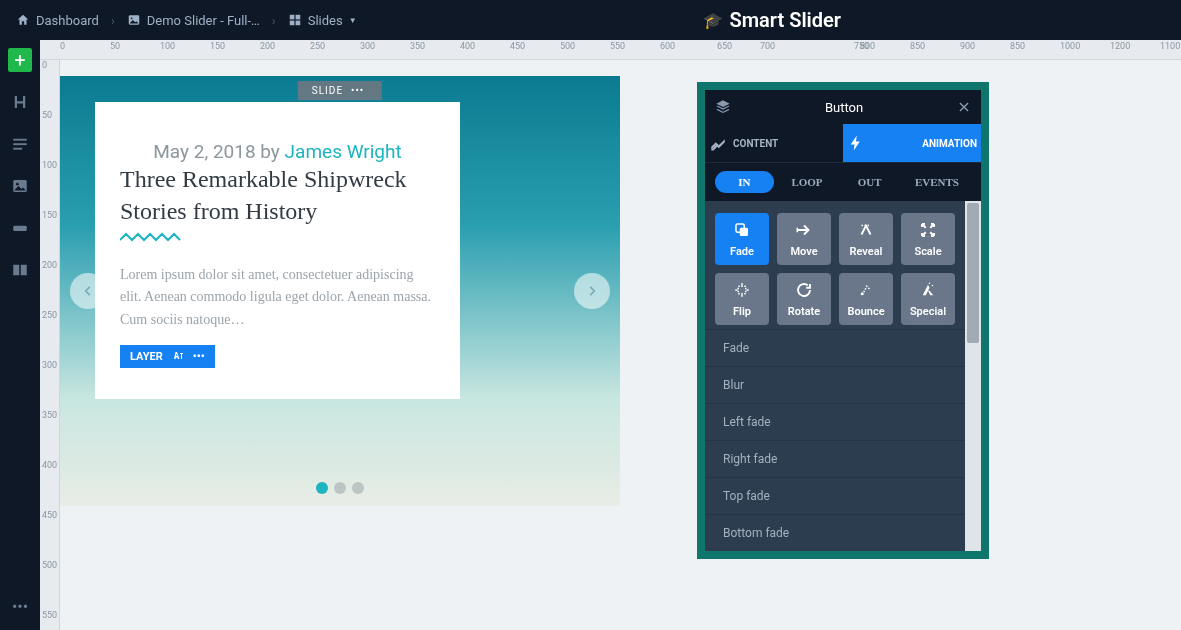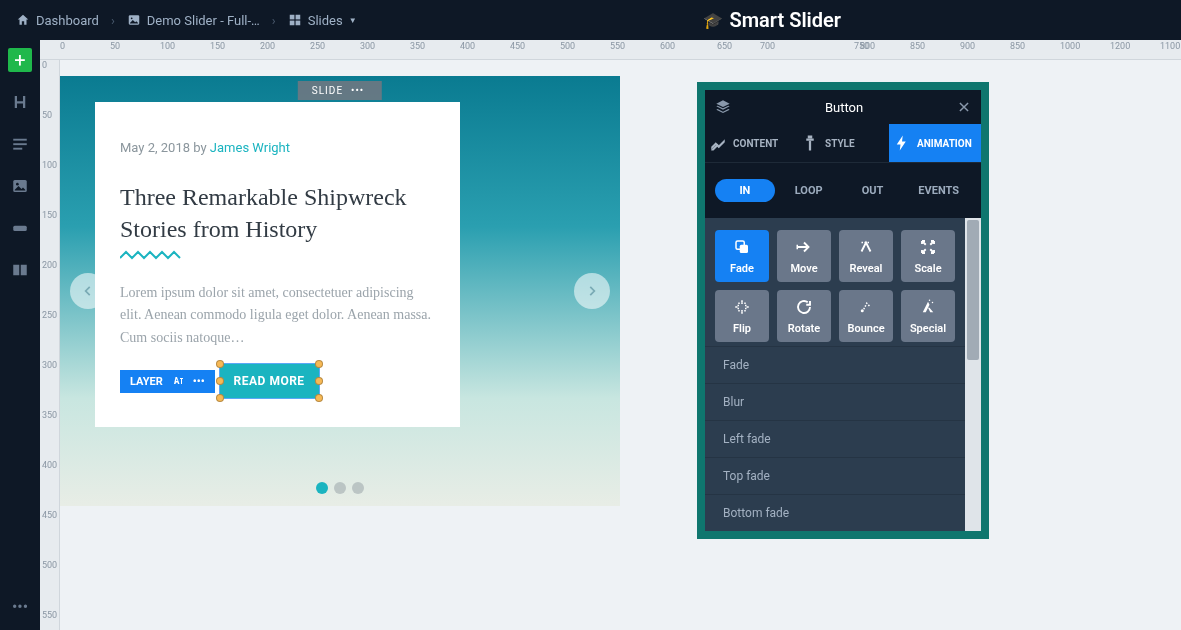--- a/index.html
+++ b/index.html
@@ -102,21 +102,21 @@
 .dot{ width:12px; height:12px; border-radius:50%; background:#9aa5aa; opacity:0.55; }
 .dot.active{ background:#1bb4c0; opacity:1; }
 
 .content-card {
   position: absolute;
   left: 35px; top: 26px;
   width: 365px;
   background: #fff;
   padding: 38px 25px 28px;
 }
-.meta { font-size: 13px; color: #8b969d; margin-bottom: 26px; }
+.meta { font-size: 19px; color: #8b969d; margin-bottom: 0; text-align: center; }
 .meta a { color: #1bb4c0; text-decoration: none; }
 .card-title { font-family: Georgia, serif; font-size: 24px; font-weight: 400; color: #323b44; line-height: 1.35; margin-bottom: 4px; }
 .zigzag { height: 12px; margin-bottom: 20px; }
 .card-body { font-family: Georgia, serif; font-size: 14px; color: #9ba4ab; line-height: 1.6; margin-bottom: 14px; }
 .layer-tag { display:inline-flex; align-items:center; gap:8px; background:#1581f3; color:#fff; font-size:11px; font-weight:700; padding:5px 10px; margin-bottom:3px; }
 .read-btn { display:inline-block; background:#1bb4c0; color:#fff; font-size:12px; font-weight:700; padding:10px 14px; letter-spacing:0.5px; position:relative; }
 .sel-handle { position:absolute; width:8px; height:8px; border-radius:50%; background:#f7b955; border:1px solid rgba(0,0,0,0.25); }
 
 
 .panel {
@@ -134,22 +134,22 @@
 .panel-head {
   background: #0e1826;
   display: flex; align-items: center;
   height: 34px;
   padding: 0 10px;
   font-size: 13px;
 }
 .panel-head .title { flex:1; text-align:center; color:#fff; }
 .panel-tabs { display:flex; background:#0e1826; }
 .panel-tab { flex:1; display:flex; flex-direction:row; align-items:center; gap:6px; padding:10px 4px; color:#a7b3c2; font-size:10px; font-weight:700; cursor:pointer; }
-.panel-tab.active { background:#1581f3; color:#fff; }
-.sub-tabs { display:flex; background:#0e1826; padding:16px 10px; gap:4px; border-top:1px solid #1e2a38; }
+.panel-tab.active { background:#1581f3; color:#fff;justify-content:space-between; }
+.sub-tabs { display:flex; background:#0e1826; padding:8px 10px; gap:4px; border-top:1px solid #1e2a38;font-family:Liberation Serif, serif; }
 .sub-tab { padding:5px 12px; font-size:11px; font-weight:700; color:#9cabbd; cursor:pointer; border-radius:12px; flex:1; text-align:center; }
 .sub-tab.active { background:#1581f3; color:#fff; border-radius:12px; }
 
 .panel-body { background:#2c3d4f; display:flex; position:relative; }
 .scrollbar-track { width:16px; background:#dfe4e9; }
 .scrollbar-thumb { width:12px; margin:2px auto; background:#a1abb5; border-radius:2px; height:140px; }
 .panel-content { flex:1; padding:12px 10px 0; }
 
 .anim-grid { display:grid; grid-template-columns:repeat(4, 1fr); gap:8px; margin-bottom:4px; }
 .anim-btn { background:#6a778a; border-radius:4px; height:52px; display:flex; flex-direction:column; align-items:center; justify-content:center; gap:6px; color:#fff; font-size:11px; font-weight:600; cursor:pointer; }
@@ -317,29 +317,20 @@
       <div class="layer-tag">
         <span>LAYER</span>
         <span>
             <svg width="14" height="12" viewBox="0 0 24 24" fill="currentColor">
               <path d="M7 4h3l5 14h-3l-1-3H8l-1 3H4L7 4zm1 8h3l-1.5-4.5L8 12z"></path>
               <path d="M16 6h6v2h-2v10h-2V8h-2z"></path>
             </svg>
           </span>
         <span>•••</span>
       </div>
-      <div style="position:relative; display:inline-block; border:1px solid rgba(21,129,243,0.7);">
-        <span class="read-btn">READ MORE</span>
-        <span class="sel-handle" style="top:-4px; left:-4px;"></span>
-        <span class="sel-handle" style="top:-4px; right:-4px;"></span>
-        <span class="sel-handle" style="bottom:-4px; left:-4px;"></span>
-        <span class="sel-handle" style="bottom:-4px; right:-4px;"></span>
-        <span class="sel-handle" style="top:50%; left:-4px; margin-top:-4px;"></span>
-        <span class="sel-handle" style="top:50%; right:-4px; margin-top:-4px;"></span>
-      </div>
     </div>
   </div>
 </div>
 
 <div class="panel">
   <div class="panel-head">
     <span style="color:#8a99ac;">
       <svg width="16" height="16" viewBox="0 0 24 24" fill="currentColor">
           <path d="M12 2l10 5-10 5L2 7l10-5zm0 12l8-4 2 1-10 5L2 11l2-1 8 4zm0 5l8-4 2 1-10 5L2 16l2-1 8 4z"></path>
         </svg>
@@ -353,28 +344,20 @@
   </div>
   <div class="panel-tabs">
     <div class="panel-tab">
       <svg width="18" height="18" viewBox="0 0 24 24" fill="currentColor">
           <path d="M3 17l6-6 4 4 8-8v4l-8 8-4-4-6 6z"></path>
           <path d="M14 20l6-6 3 3-9 0z" opacity="0"></path>
           <path d="M3 21l8-8 2 2-7 7H3z"></path>
         </svg>
       <span>CONTENT</span>
     </div>
-    <div class="panel-tab">
-      <svg width="18" height="18" viewBox="0 0 24 24" fill="currentColor">
-          <rect x="9" y="2" width="6" height="4"></rect>
-          <rect x="7" y="6" width="10" height="3"></rect>
-          <rect x="10.5" y="9" width="3" height="13"></rect>
-        </svg>
-      <span>STYLE</span>
-    </div>
     <div class="panel-tab active">
       <svg width="18" height="18" viewBox="0 0 24 24" fill="currentColor">
           <path d="M13 2L5 14h5l-1 8 8-12h-5l1-8z"></path>
         </svg>
       <span>ANIMATION</span>
     </div>
   </div>
   <div class="sub-tabs">
     <div class="sub-tab active">IN</div>
     <div class="sub-tab">LOOP</div>
@@ -455,20 +438,21 @@
                 <circle cx="14" cy="3" r="1"></circle>
               </svg>
             </span>
           <span>Special</span>
         </div>
       </div>
       <div class="anim-list" id="anim-list">
           <div class="anim-item">Fade</div>
           <div class="anim-item">Blur</div>
           <div class="anim-item">Left fade</div>
+          <div class="anim-item">Right fade</div>
           <div class="anim-item">Top fade</div>
           <div class="anim-item">Bottom fade</div>
         </div>
     </div>
     <div class="scrollbar-track">
       <div class="scrollbar-thumb"></div>
     </div>
   </div>
 </div>
 

